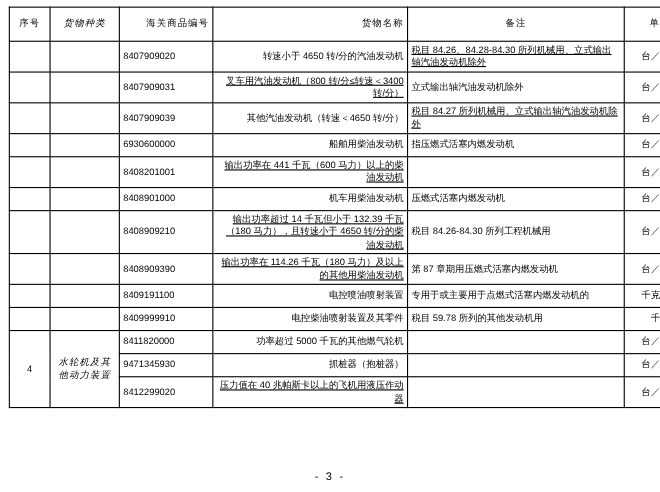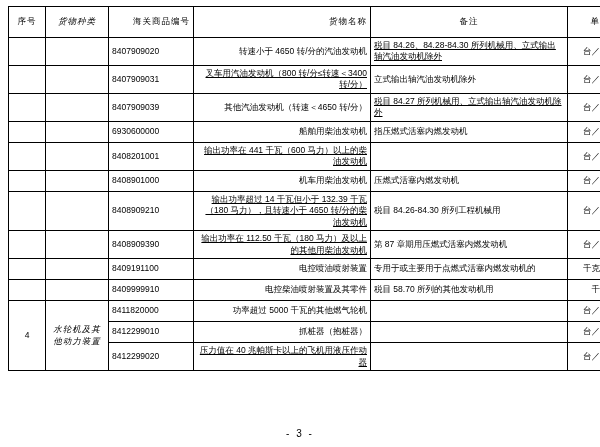--- a/index.html
+++ b/index.html
@@ -147,54 +147,54 @@
         <td class="col-code cell-code">8408909210</td>
         <td class="col-name two-line">输出功率超过 14 千瓦但小于 132.39 千瓦（180 马力），且转速小于 4650 转/分的柴油发动机</td>
         <td class="col-remark">税目 84.26-84.30 所列工程机械用</td>
         <td class="col-unit unit-cell">台／千瓦</td>
       </tr>
 
       <tr>
         <td class="col-seq"></td>
         <td class="col-kind"></td>
         <td class="col-code cell-code">8408909390</td>
-        <td class="col-name two-line">输出功率在 112.50 千瓦（180 马力）及以上的其他用柴油发动机</td>
+        <td class="col-name two-line">输出功率在 114.26 千瓦（180 马力）及以上的其他用柴油发动机</td>
         <td class="col-remark">第 87 章期用压燃式活塞内燃发动机</td>
         <td class="col-unit unit-cell">台／千瓦</td>
       </tr>
 
       <tr>
         <td class="col-seq"></td>
         <td class="col-kind"></td>
         <td class="col-code cell-code">8409191100</td>
         <td class="col-name">电控喷油喷射装置</td>
         <td class="col-remark">专用于或主要用于点燃式活塞内燃发动机的</td>
         <td class="col-unit unit-cell">千克／套</td>
       </tr>
 
       <tr>
         <td class="col-seq"></td>
         <td class="col-kind"></td>
         <td class="col-code cell-code">8409999910</td>
         <td class="col-name">电控柴油喷射装置及其零件</td>
-        <td class="col-remark">税目 58.70 所列的其他发动机用</td>
+        <td class="col-remark">税目 59.78 所列的其他发动机用</td>
         <td class="col-unit unit-cell">千克</td>
       </tr>
 
       <tr>
         <td class="col-seq" rowspan="3">4</td>
         <td class="col-kind kind-cell" rowspan="3">水轮机及其他动力装置</td>
         <td class="col-code cell-code">8411820000</td>
         <td class="col-name">功率超过 5000 千瓦的其他燃气轮机</td>
         <td class="col-remark"></td>
         <td class="col-unit unit-cell">台／千瓦</td>
       </tr>
 
       <tr>
-        <td class="col-code cell-code">8412299010</td>
+        <td class="col-code cell-code">9471345930</td>
         <td class="col-name">抓桩器（抱桩器）</td>
         <td class="col-remark"></td>
         <td class="col-unit unit-cell">台／千瓦</td>
       </tr>
 
       <tr>
         <td class="col-code cell-code">8412299020</td>
         <td class="col-name two-line">压力值在 40 兆帕斯卡以上的飞机用液压作动器</td>
         <td class="col-remark"></td>
         <td class="col-unit unit-cell">台／千瓦</td>

